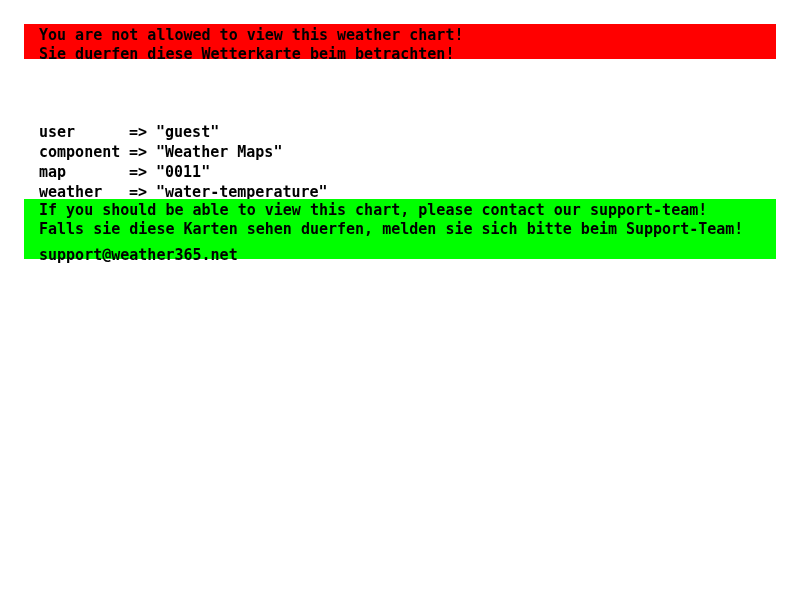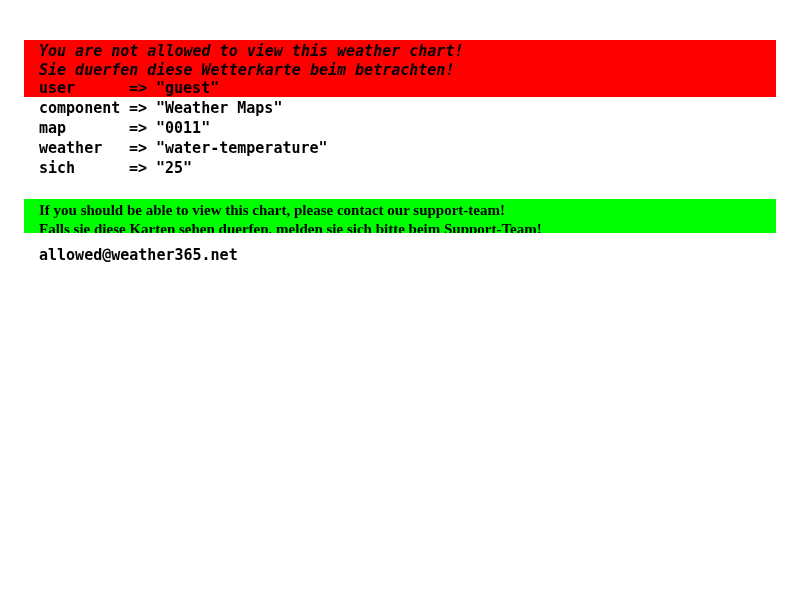--- a/index.html
+++ b/index.html
@@ -21,42 +21,41 @@
     position: absolute;
     left: 24px;
     width: 752px;
     box-sizing: border-box;
     padding: 2px 0 0 15px;
     line-height: 19px;
     white-space: nowrap;
     overflow: hidden;
   }
   .banner-error {
-    top: 40px;
-    height: 57px;
+    top: 24px;
+    height: 35px;
     background: #ff0000;
-    font-style: italic;
   }
   .banner-info {
     top: 199px;
-    height: 34px;
+    height: 60px;
     background: #00ff00;
-    font-family: Liberation Serif, serif;
   }
   .kv-block {
     position: absolute;
     left: 39px;
     top: 78px;
     line-height: 20px;
     white-space: nowrap;
   }
   .kv-row { height: 20px; }
   .kv-key {
     display: inline-block;
     width: 90px;   
+    margin-top: 44px;
   }
   .kv-arrow {
     display: inline-block;
     width: 27px;   
   }
   .footer {
     position: absolute;
     left: 39px;
     top: 248px;
     width: 731px;  
@@ -81,14 +80,14 @@
     <div class="kv-row"><span class="kv-key">weather</span><span class="kv-arrow">=&gt;</span><span class="kv-value">"water-temperature"</span></div>
     <div class="kv-row"><span class="kv-key">sich</span><span class="kv-arrow">=&gt;</span><span class="kv-value">"25"</span></div>
   </div>
 
 <div class="banner banner-info" style="background: rgb(0, 255, 0);">
   <div>If you should be able to view this chart, please contact our support-team!</div>
   <div>Falls sie diese Karten sehen duerfen, melden sie sich bitte beim Support-Team!</div>
 </div>
 
 <div class="footer">
-  <span>allowed@weather365.net</span>
+  <span>support@weather365.net</span>
 </div>
 
 </body></html>

